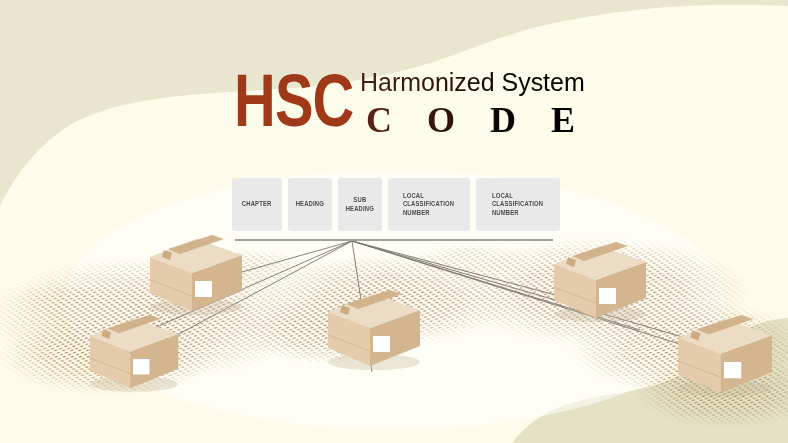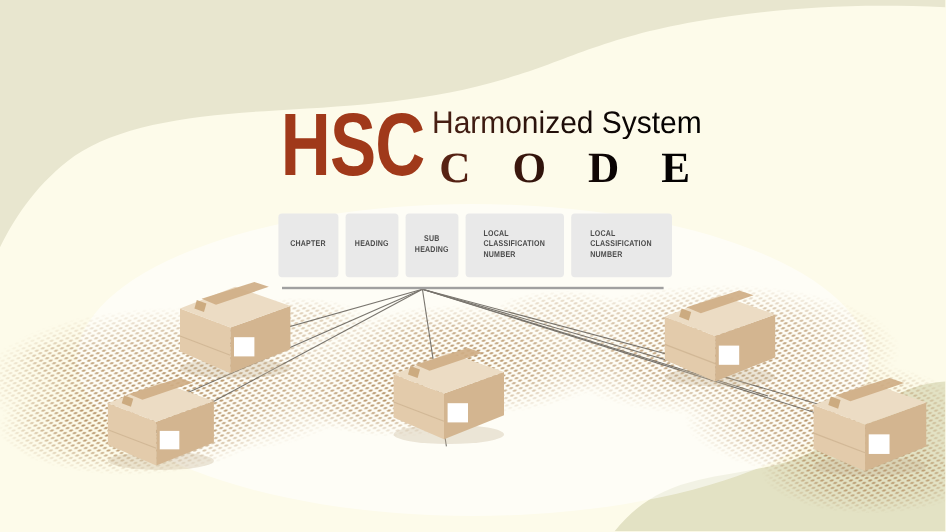--- a/index.html
+++ b/index.html
@@ -12,21 +12,21 @@
   #stage{
     position:relative;
     width:788px;height:443px;
     overflow:hidden;
     background:#fdfbea;
   }
   .svg-layer{position:absolute;left:0;top:0;}
 
   
   #title-block{
-    position:absolute;left:0;top:72px;width:672px;height:110px;
+    position:absolute;left:0;top:52px;width:672px;height:110px;
     pointer-events:none;
     padding-left:40px;
   }
   #hsc-word{
     position:absolute;left:234px;top:12px;
     font-family:"Liberation Sans", sans-serif;
     font-weight:bold;
     font-size:74px;
     line-height:74px;
     letter-spacing:-1px;

